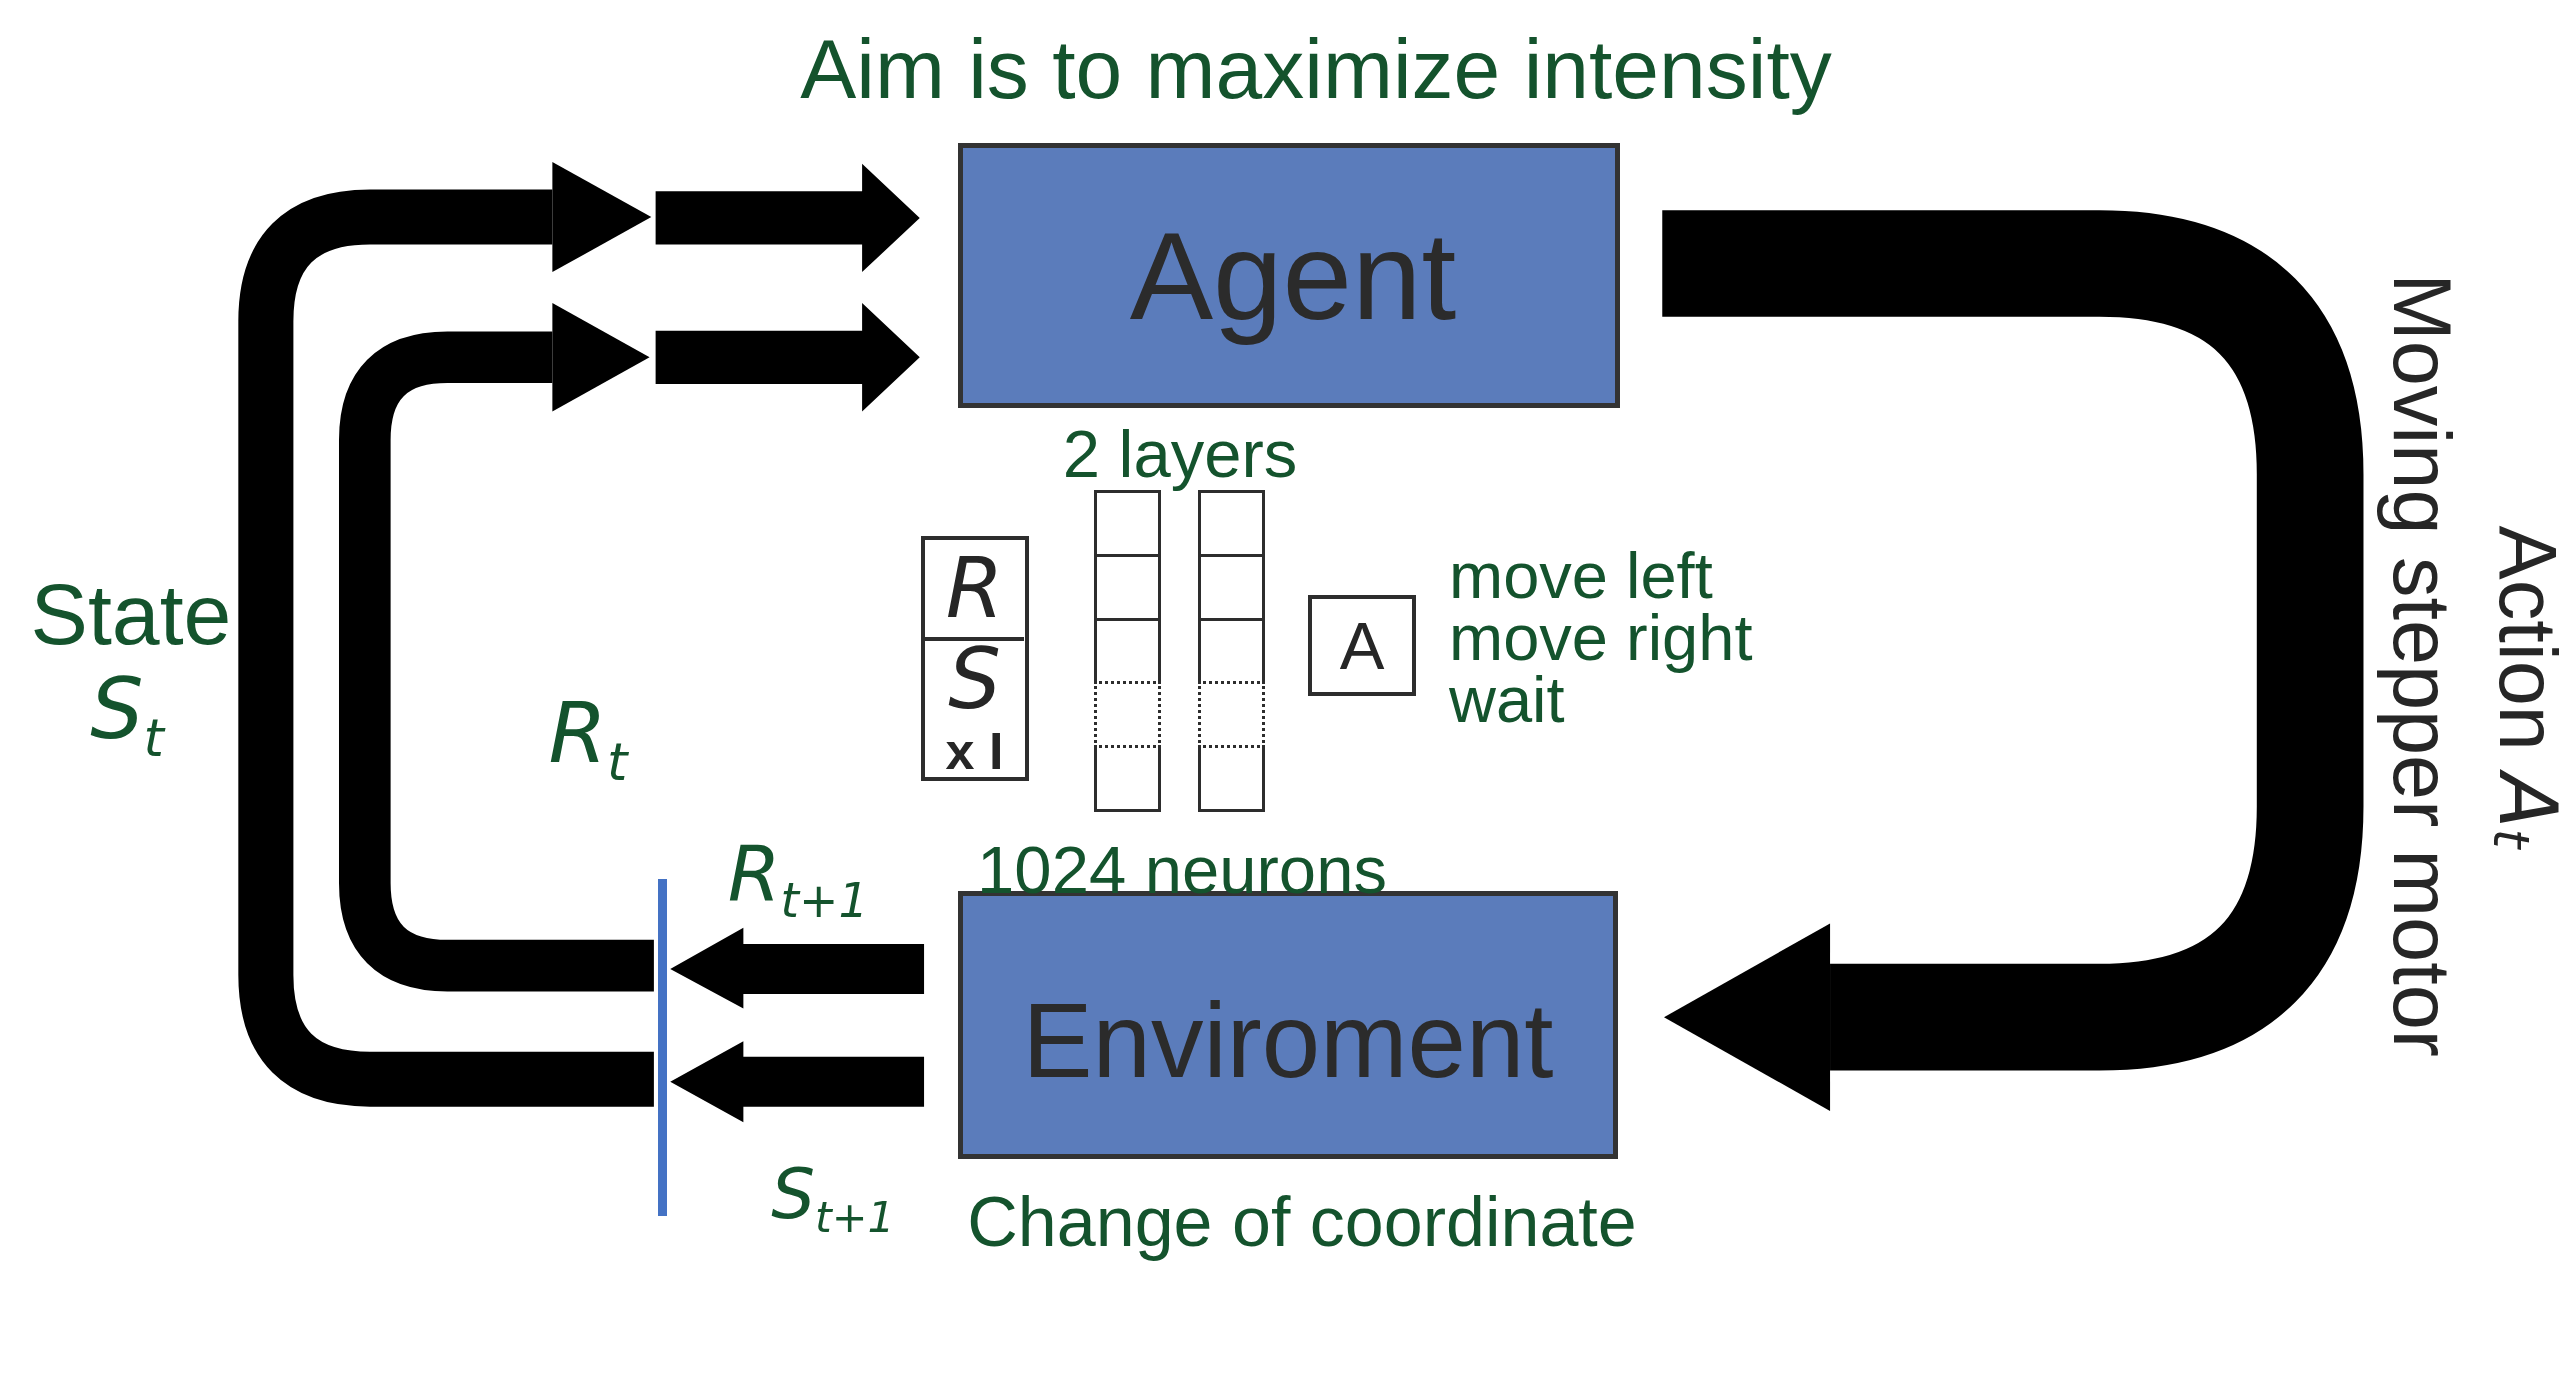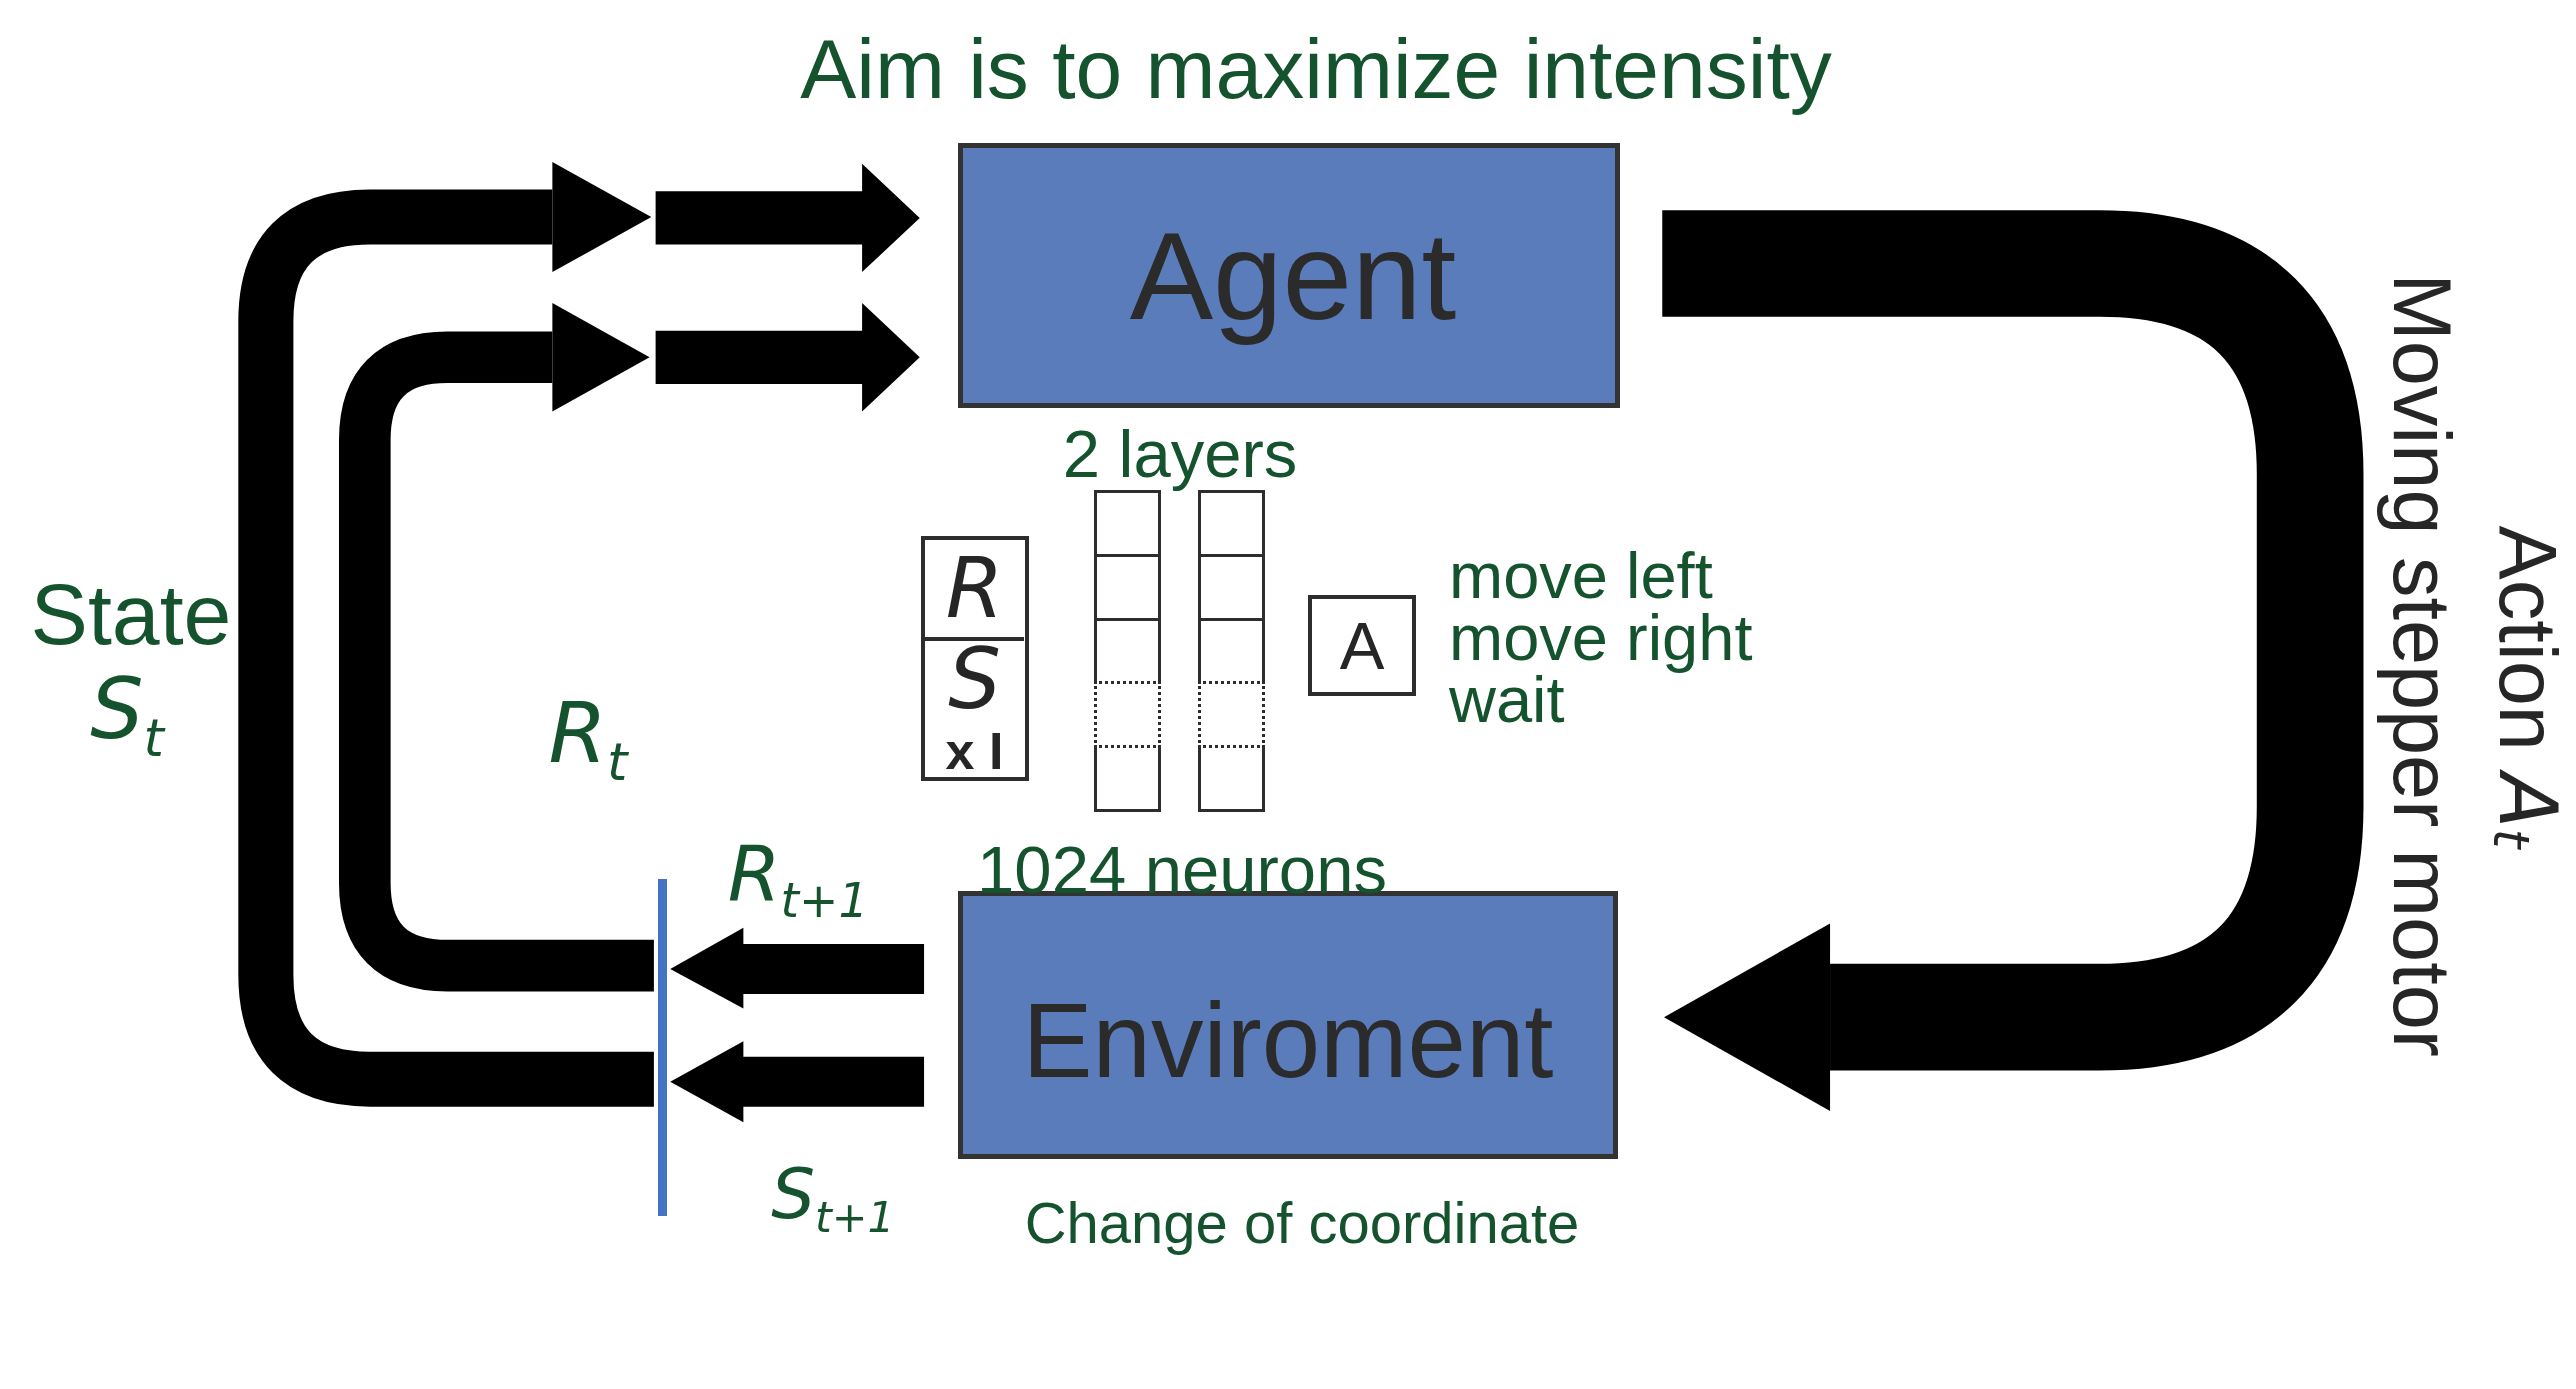--- a/index.html
+++ b/index.html
@@ -124,21 +124,21 @@
 
   <div class="lbl center" style="left:798px;top:879px;font-size:76px;">
     <span class="mathv">R</span><sub class="mathv">t+1</sub>
   </div>
   <div class="lbl center" style="left:817px;top:1198px;font-size:69px;margin-left:16px;">
     <span class="mathv">S</span><sub class="mathv">t+1</sub>
   </div>
 
   <div class="blueline" style="left:658px;top:879px;width:8.6px;height:337px;"></div>
 
-  <div class="lbl center" style="left:1302px;top:1222px;font-size:58px;">Change of coordinate</div>
+  <div class="lbl center" style="left:1302px;top:1222px;font-size:70px;">Change of coordinate</div>
 
   <div class="vtext center" style="left:2421px;top:665px;font-size:81px;">Moving stepper motor</div>
   <div class="vtext center" style="left:2528px;top:687px;font-size:81px;">
     <span>Action </span><span class="mathv">A</span><sub class="mathv">t</sub>
   </div>
 
 </div>
 
 
 </body></html>

